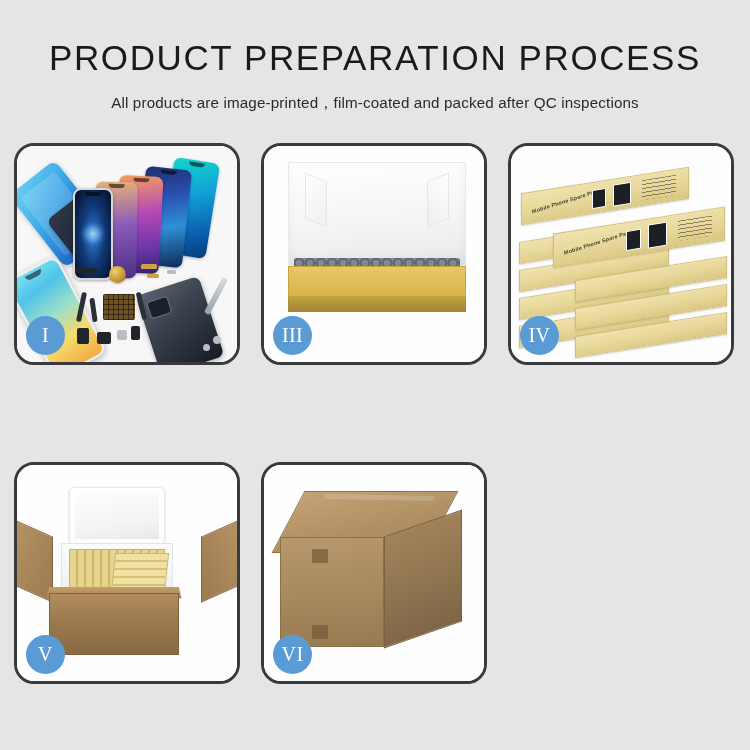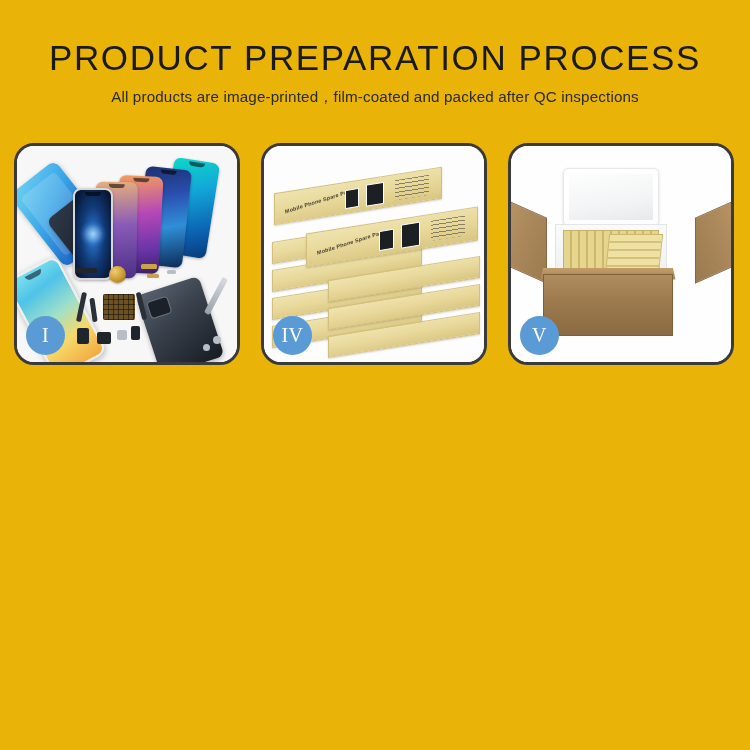--- a/index.html
+++ b/index.html
@@ -10,21 +10,21 @@
     height: 750px;
     background: #ffffff;
     font-family: "Liberation Sans", sans-serif;
     overflow: hidden;
   }
 
   #page {
     position: relative;
     width: 750px;
     height: 750px;
-    background: #eab308;
+    background: #e5e5e5;
   }
 
   
   .header {
     position: absolute;
     top: 40px;
     left: 0;
     width: 750px;
     text-align: center;
   }
@@ -33,21 +33,21 @@
     font-family: "Liberation Sans", sans-serif;
     font-size: 35px;
     font-weight: 400;
     letter-spacing: 1.6px;
     color: #1a1a1a;
     line-height: 1.05;
     white-space: nowrap;
   }
 
   .subtitle {
-    margin-top: 10px;
+    margin-top: 16px;
     font-family: "Liberation Sans", sans-serif;
     font-size: 15.2px;
     font-weight: 400;
     letter-spacing: 0.15px;
     color: #2b2b2b;
     white-space: nowrap;
   }
 
   
   .grid {
@@ -431,20 +431,33 @@
         <div class="part dark" style="left:80px; top:186px; width:14px; height:12px; border-radius:2px;"></div>
         <div class="part silver" style="left:100px; top:184px; width:10px; height:10px; border-radius:2px;"></div>
         <div class="part dark" style="left:114px; top:180px; width:9px; height:14px; border-radius:2px;"></div>
         <div class="part silver" style="left:196px; top:190px; width:8px; height:8px; border-radius:50%;"></div>
         <div class="part silver" style="left:186px; top:198px; width:7px; height:7px; border-radius:50%;"></div>
       </div>
       <div class="badge">I</div>
     </div>
 
 
+    <div class="panel">
+      <div class="panel-stage">
+        <div class="p3-bg"></div>
+        <div class="lid">
+          <div class="lid-flapL"></div>
+          <div class="lid-flapR"></div>
+        </div>
+        <div class="tray-inner"></div>
+        <div class="boxtray"></div>
+        <div class="tray-front-shade"></div>
+      </div>
+      <div class="badge">III</div>
+    </div>
 
     <div class="panel">
       <div class="panel-stage">
         <div class="p4-bg"></div>
         <div class="stack">
 
           <div class="sbox" style="left:2px;  top:150px; width:150px; height:22px; transform: skewY(-9deg);"></div>
           <div class="sbox" style="left:2px;  top:122px; width:150px; height:22px; transform: skewY(-9deg);"></div>
           <div class="sbox" style="left:2px;  top:94px;  width:150px; height:22px; transform: skewY(-9deg);"></div>
           <div class="sbox" style="left:2px;  top:66px;  width:150px; height:22px; transform: skewY(-9deg);"></div>
@@ -480,15 +493,27 @@
         <div class="foam-lid"></div>
         <div class="foam-box"></div>
         <div class="ybars"></div>
         <div class="ybars2"></div>
         <div class="carton-front-fold"></div>
         <div class="carton-body"></div>
       </div>
       <div class="badge">V</div>
     </div>
 
+    <div class="panel">
+      <div class="panel-stage">
+        <div class="p6-bg"></div>
+        <div class="ship-top"></div>
+        <div class="ship-seam"></div>
+        <div class="ship-side"></div>
+        <div class="ship-front"></div>
+        <div class="tapebit" style="left:48px; top:84px;"></div>
+        <div class="tapebit" style="left:48px; top:160px;"></div>
+      </div>
+      <div class="badge">VI</div>
+    </div>
 
   </div>
 </div>
 
 </body></html>

